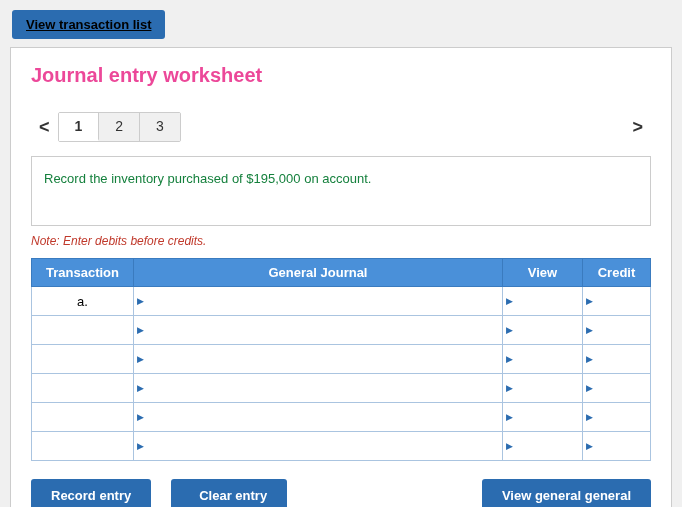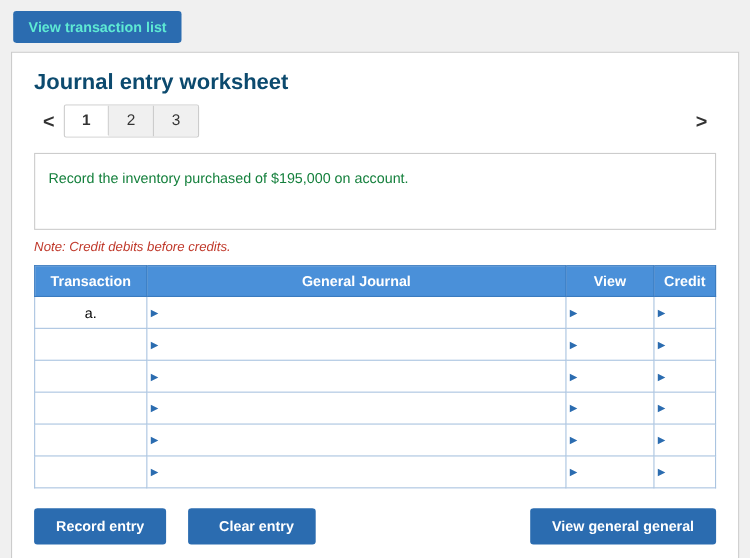--- a/index.html
+++ b/index.html
@@ -9,39 +9,40 @@
       background: #f0f0f0;
       width: 682px;
       min-height: 507px;
     }
     .top-bar {
       background: #f0f0f0;
       padding: 10px 12px 8px 12px;
     }
     .view-transaction-btn {
       background: #2b6cb0;
-      color: #5eead4;
+      color: #000000;
       border: none;
       padding: 7px 14px;
       font-size: 13px;
       font-weight: bold;
       cursor: pointer;
       border-radius: 3px;
+      text-decoration: underline;
     }
     .main-panel {
       background: #fff;
       border: 1px solid #ccc;
       margin: 0 10px 10px 10px;
       padding: 16px 20px 16px 20px;
     }
     .worksheet-title {
       font-size: 20px;
       font-weight: bold;
-      color: #0c4a6e;
-      margin-bottom: 8px;
+      color: #ec4899;
+      margin-bottom: 25px;
     }
     .tabs-row {
       display: flex;
       align-items: center;
       margin-bottom: 14px;
     }
     .nav-arrow {
       font-size: 18px;
       font-weight: bold;
       color: #333;
@@ -100,21 +101,21 @@
       font-size: 13px;
     }
     .journal-table td {
       border: 1px solid #aac4e0;
       padding: 4px 6px;
       height: 26px;
     }
     .col-transaction { width: 102px; text-align: center; margin-top: 33px; }
     .col-journal { width: auto; }
     .col-debit { width: 80px; }
-    .col-credit { width: 56px; }
+    .col-credit { width: 68px; }
     .cell-input {
       width: 100%;
       border: none;
       outline: none;
       background: transparent;
       font-size: 13px;
       height: 20px;
     }
     .arrow-cell {
       position: relative;
@@ -164,21 +165,21 @@
     <div class="tabs">
       <div class="tab active">1</div>
       <div class="tab">2</div>
       <div class="tab">3</div>
     </div>
     <span class="nav-arrow" style="margin-left:auto;">&gt;</span>
   </div>
 
   <div class="description-box">Record the inventory purchased of $195,000 on account.</div>
 
-  <div class="note-text">Note: Credit debits before credits.</div>
+  <div class="note-text">Note: Enter debits before credits.</div>
 
   <table class="journal-table">
     <thead>
       <tr>
         <th class="col-transaction">Transaction</th>
         <th class="col-journal">General Journal</th>
         <th class="col-debit">View</th>
         <th class="col-credit">Credit</th>
       </tr>
     </thead>

